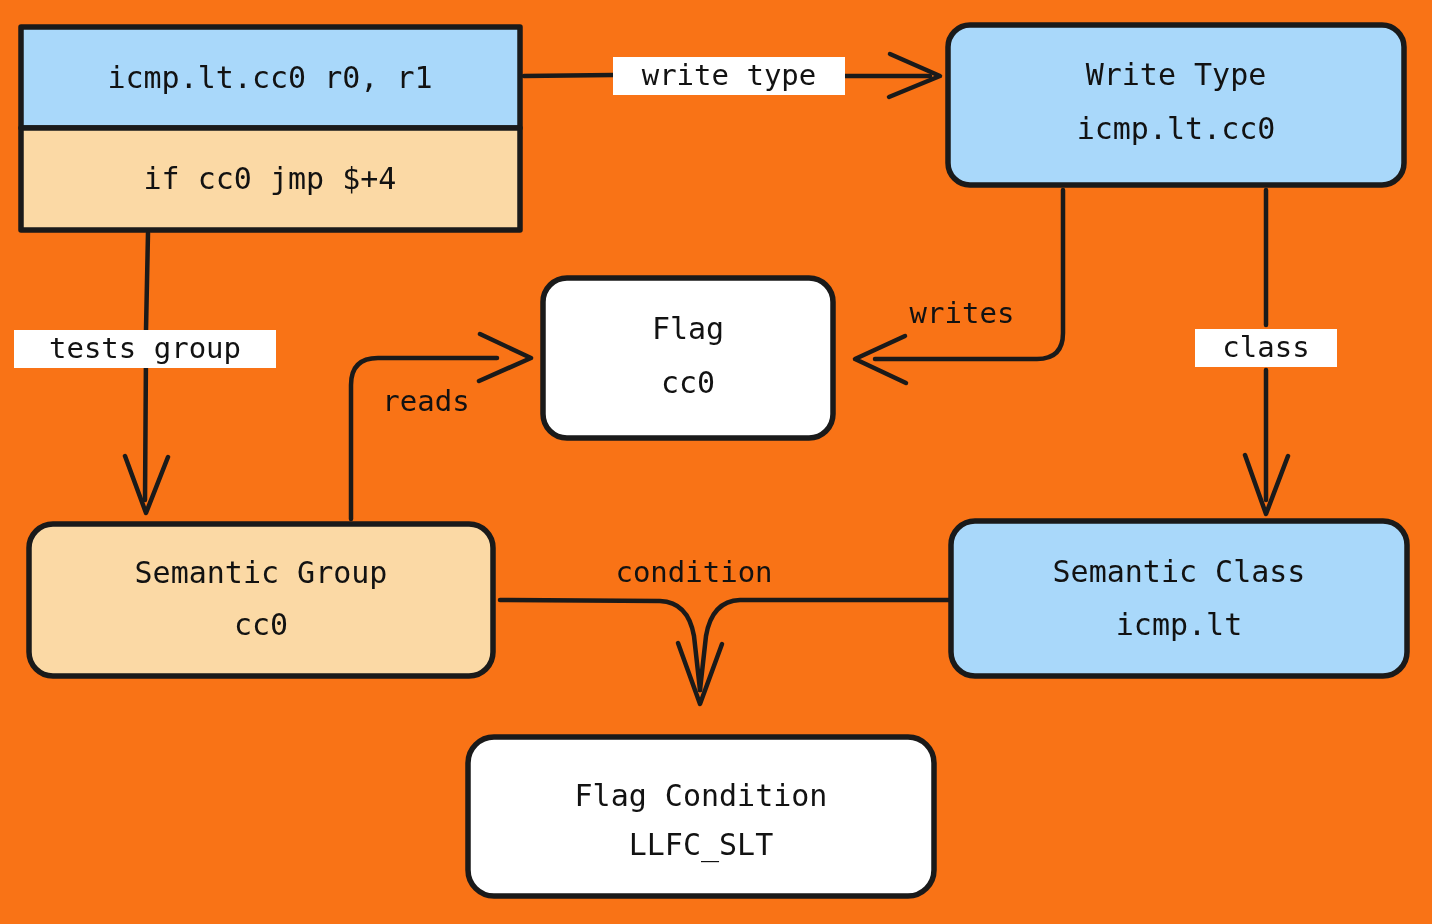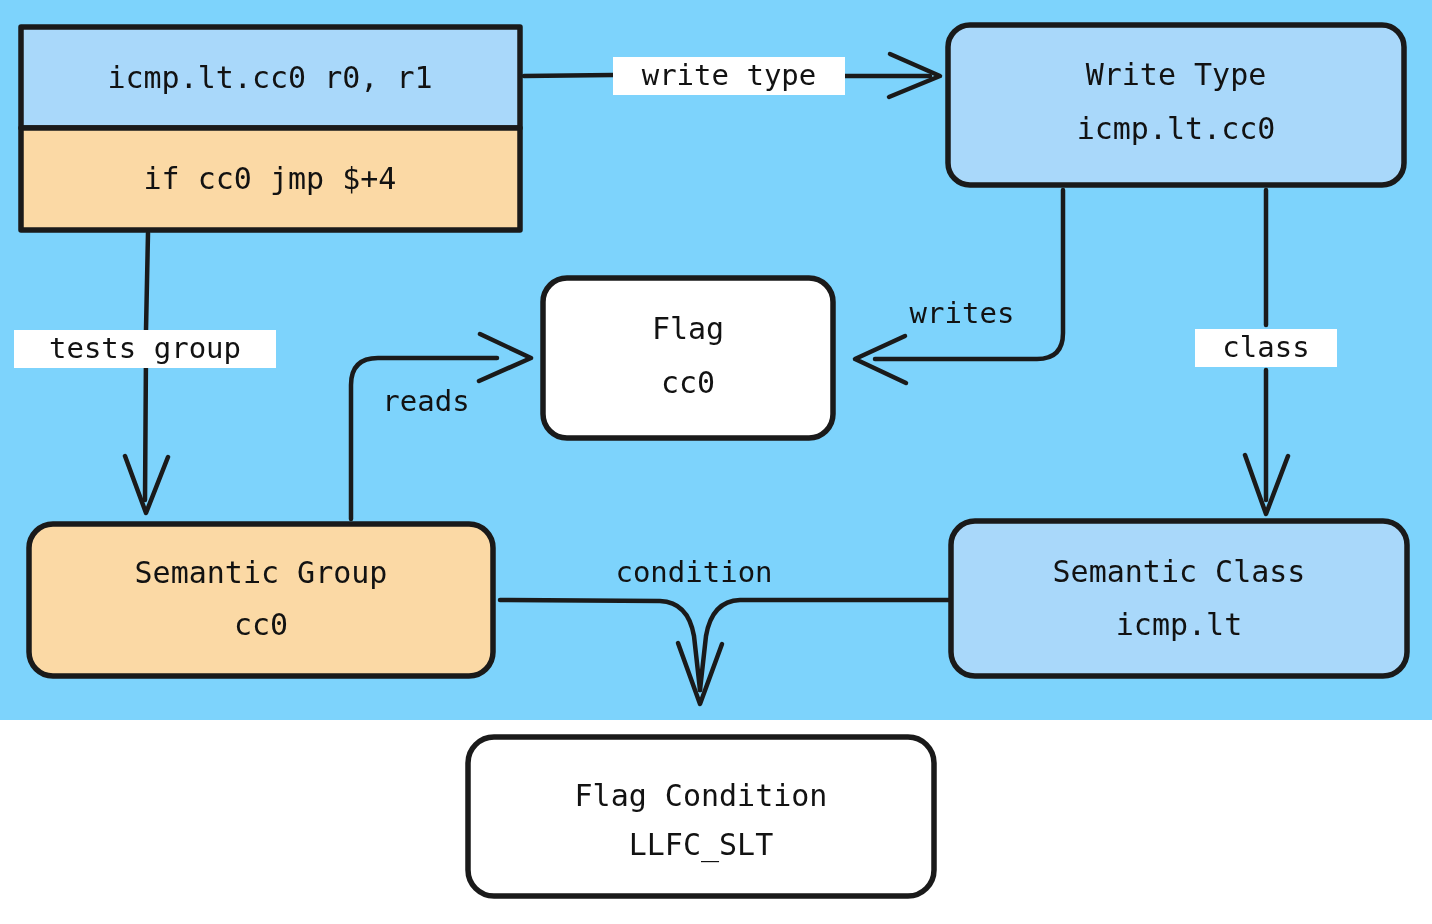--- a/index.html
+++ b/index.html
@@ -10,22 +10,22 @@
   }
   body {
     width: 1432px;
     height: 924px;
     overflow: hidden;
     font-family: "DejaVu Sans Mono", "Liberation Mono", monospace;
   }
   #diagram-root {
     position: relative;
     width: 1432px;
-    height: 720px;
-    background: #7dd3fc;
+    height: 924px;
+    background: #f97316;
   }
   svg.layer {
     position: absolute;
     top: 0;
     left: 0;
     width: 1432px;
     height: 924px;
   }
   .node-text {
     font-family: "DejaVu Sans Mono", "Liberation Mono", monospace;

